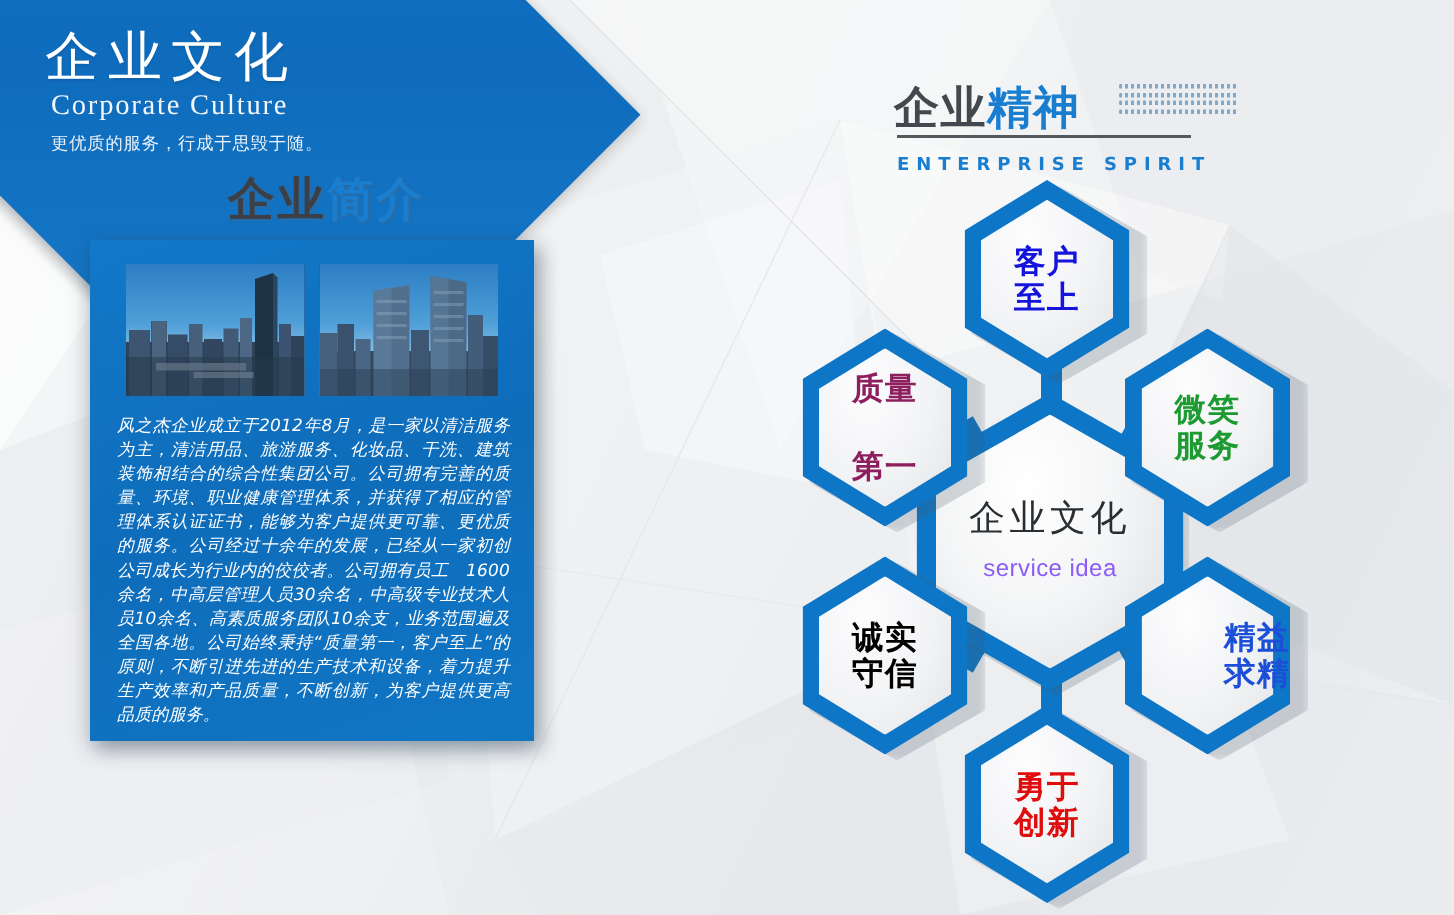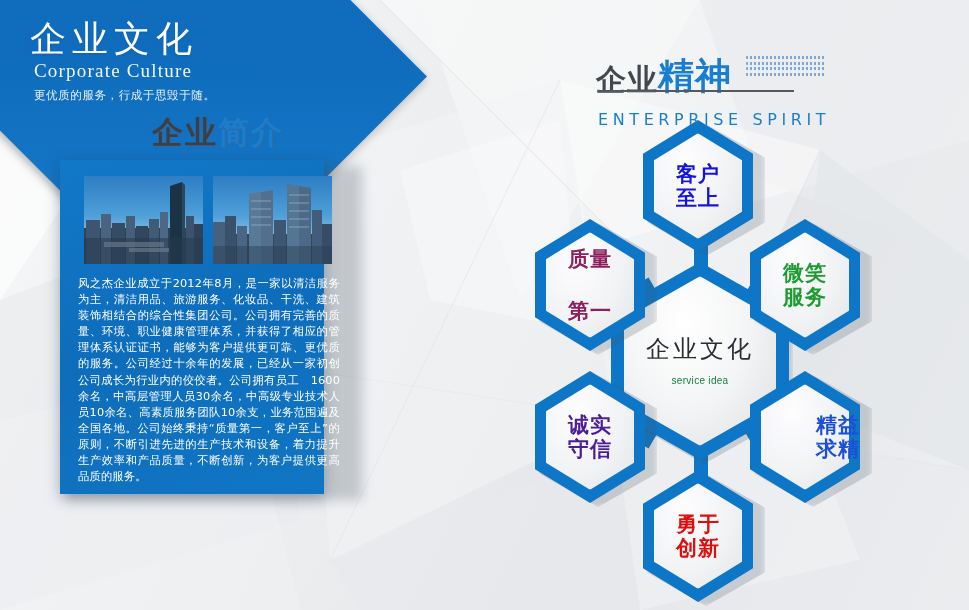--- a/index.html
+++ b/index.html
@@ -36,40 +36,40 @@
   .intro-title{position:absolute;left:152px;top:112px;z-index:6;
     font-size:31px;font-weight:700;letter-spacing:2px;
     font-family:"DejaVu Sans",sans-serif;
     text-shadow:1px 1px 2px rgba(90,95,105,.45);}
   .it-dark{color:#3c4046;}
   .it-blue{color:#1a7ed0;}
 
   
   .card-shadow{position:absolute;left:66px;top:166px;width:296px;height:334px;
     background:rgba(80,90,100,.28);filter:blur(6px);}
-  .card{position:absolute;left:60px;top:160px;width:264px;height:334px;
+  .card{position:absolute;left:60px;top:160px;width:296px;height:334px;
     background:linear-gradient(160deg,#1278c8 0%,#0e6dbb 50%,#1076c4 100%);
-    box-shadow:0 4px 14px rgba(30,60,90,.35);}
+    box-shadow:0 4px 14px rgba(30,60,90,.35);font-style:italic;}
   .photos{position:absolute;left:24px;top:16px;width:248px;height:88px;display:flex;gap:10px;}
   .photo{width:119px;height:88px;position:relative;overflow:hidden;background:#2b4a6b;}
   .sky{position:absolute;inset:0;background:linear-gradient(180deg,#2d7ec4 0%,#4f9fd8 45%,#8dc2e6 70%,#b9d9ee 100%);}
   .card-p{position:absolute;left:18px;top:116px;width:262px;
     color:#ffffff;font-size:11.3px;line-height:16.1px;letter-spacing:.15px;
     text-align:justify;font-family:"DejaVu Sans",sans-serif;}
 
   
   .spirit{position:absolute;left:596px;top:52px;width:300px;z-index:6;}
   .sp-row{display:flex;align-items:flex-end;}
   .sp-cn1{font-size:30px;font-weight:700;color:#43484e;letter-spacing:1px;
     font-family:"DejaVu Sans",sans-serif;}
-  .sp-cn2{font-size:36px;font-weight:700;color:#1a7ed0;letter-spacing:1px;
+  .sp-cn2{font-size:30px;font-weight:700;color:#1a7ed0;letter-spacing:1px;
     font-family:"DejaVu Sans",sans-serif;}
   .sp-rule{position:absolute;left:2px;top:38px;width:196px;height:1.5px;background:#55595e;}
-  .sp-en{margin-top:9px;margin-left:2px;font-size:16px;letter-spacing:4.6px;
-    color:#1a7ed0;font-weight:400;font-family:"DejaVu Sans",sans-serif;}
+  .sp-en{margin-top:9px;margin-left:2px;font-size:12px;letter-spacing:4.6px;
+    color:#1a7ed0;font-weight:700;font-family:"DejaVu Sans",sans-serif;}
   .sp-micro{position:absolute;left:150px;top:4px;width:80px;}
   .sp-micro div{height:3px;margin-bottom:2.5px;border-radius:1px;
     background:repeating-linear-gradient(90deg,#7ea9cd 0 2px,transparent 2px 4px);}
 
   
   .hexwrap{position:absolute;left:490px;top:118px;width:480px;height:492px;}
   .hex{position:absolute;width:110px;height:132px;}
   .hex .ring,.hex .inner{position:absolute;left:0;top:0;width:100%;height:100%;
     clip-path:polygon(50% 0%,100% 25.5%,100% 74.5%,50% 100%,0% 74.5%,0% 25.5%);}
   .hex .ring{background:#0e76c6;}
@@ -78,21 +78,21 @@
   .hex .lbl{position:absolute;inset:0;display:flex;flex-direction:column;
     align-items:center;justify-content:center;z-index:3;
     font-size:21px;font-weight:700;line-height:1.16;letter-spacing:1px;
     font-family:"DejaVu Sans",sans-serif;}
 
   .hex.center{width:178px;height:198px;}
   .hex.center .inner{transform:scale(.855);
     background:radial-gradient(ellipse at 40% 28%,#ffffff 0%,#f4f5f6 48%,#dcdee1 100%);}
   .hex.center .lbl .c1{font-size:24px;font-weight:400;color:#2a2d31;letter-spacing:3px;
     font-family:"DejaVu Sans",sans-serif;}
-  .hex.center .lbl .c2{font-size:10px;color:#15803d;margin-top:11px;letter-spacing:.3px;
+  .hex.center .lbl .c2{font-size:16px;color:#8b5cf6;margin-top:11px;letter-spacing:.3px;
     font-weight:400;font-family:"Liberation Sans",sans-serif;}
 
   .connector{position:absolute;background:#0e76c6;z-index:0;}
 
   .hex-shadow{position:absolute;
     clip-path:polygon(50% 0%,100% 25.5%,100% 74.5%,50% 100%,0% 74.5%,0% 25.5%);
     background:rgba(70,85,100,.22);filter:blur(3px);}
 </style>
 </head>
 <body>
@@ -262,21 +262,21 @@
       <div class="lbl" id="hx3" style="color: rgb(224, 13, 13); text-align: center;">
         <span>勇于</span>
         <span>创新</span>
       </div>
     </div>
 
     <div class="hex-shadow" style="left:49px;top:257px;width:118px;height:132px;"></div>
     <div class="hex" style="left:45px;top:253px;">
       <div class="ring"></div>
       <div class="inner"></div>
-      <div class="lbl" id="hx4" style="color: #4c1d95;">
+      <div class="lbl" id="hx4" style="color: #000000;">
         <span>诚实</span>
         <span>守信</span>
       </div>
     </div>
 
     <div class="hex-shadow" style="left:49px;top:105px;width:118px;height:132px;"></div>
     <div class="hex" style="left:45px;top:101px;">
       <div class="ring"></div>
       <div class="inner"></div>
       <div class="lbl" id="hx5" style="color: rgb(142, 31, 94); gap: 28px;">

